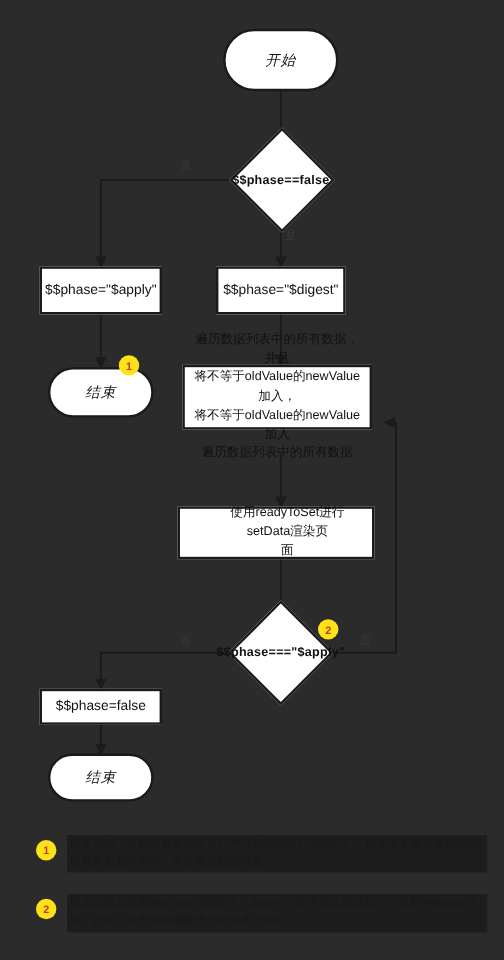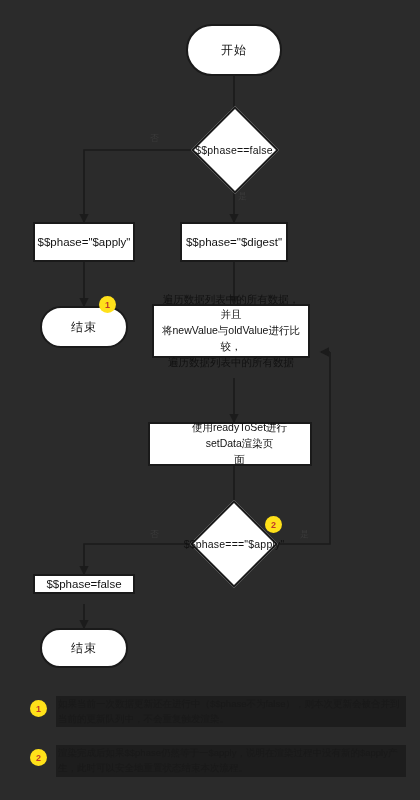--- a/index.html
+++ b/index.html
@@ -21,20 +21,21 @@
     box-sizing:border-box;
     display:flex;align-items:center;justify-content:center;
     text-align:center;
     z-index:3;
   }
   .terminator{
     border:2px solid #1a1a1a;
     border-radius:26px;
     font-size:12px;
     letter-spacing:1px;
+    font-style:italic;
   }
   .process{
     border:2px solid #1a1a1a;
     font-size:11.5px;
     padding:4px 6px;
     line-height:1.45;
   }
   .process.multi{font-size:10.5px;line-height:1.5;}
 
   
@@ -49,20 +50,21 @@
     border:2px solid #1a1a1a;
     transform:rotate(45deg);
     box-sizing:border-box;
   }
   .decision .dtext{
     position:relative;z-index:2;
     font-size:10.5px;
     color:#111;
     white-space:nowrap;
     letter-spacing:.2px;
+    font-weight:bold;
   }
 
   
   .badge{
     position:absolute;
     width:17px;height:17px;border-radius:50%;
     background:#ffe11a;
     color:#c0392b;
     font-size:9px;font-weight:bold;
     display:flex;align-items:center;justify-content:center;
@@ -167,40 +169,41 @@
   </div>
 
   <div class="node terminator" style="left:40px;top:306px;width:88px;height:42px;">
     <span>结束</span>
   </div>
 
   <div class="badge" style="left:99px;top:296px;">1</div>
 
   <div class="node process multi" style="left:152px;top:304px;width:158px;height:54px;flex-direction:column;">
     <span>遍历数据列表中的所有数据，并且</span>
-    <span>将newValue与oldValue进行比较，</span>
+    <span>将不等于oldValue的newValue加入，</span>
+    <span>将不等于oldValue的newValue加入</span>
     <span>遍历数据列表中的所有数据</span>
   </div>
 
   <div class="node process multi" style="left:148px;top:422px;width:164px;height:44px;flex-direction:column;padding-left:25px;">
     <span>使用readyToSet进行setData渲染页</span>
     <span>面</span>
   </div>
 
   <div class="decision" style="left:166px;top:512px;width:136px;height:64px;">
     <div class="dia" style="left:37px;top:1px;width:62px;height:62px;"></div>
     <span class="dtext">$$phase==="$apply"</span>
   </div>
 
   <div class="badge" style="left:265px;top:516px;">2</div>
 
   <div class="edge-label" style="left:150px;top:528px;">否</div>
   <div class="edge-label" style="left:300px;top:528px;">是</div>
 
-  <div class="node process" style="left:33px;top:574px;width:102px;height:20px;">
+  <div class="node process" style="left:33px;top:574px;width:102px;height:30px;">
     <span>$$phase=false</span>
   </div>
 
   <div class="node terminator" style="left:40px;top:628px;width:88px;height:40px;">
     <span>结束</span>
   </div>
 
   <div class="footnotes">
 
     <div class="footnote">

